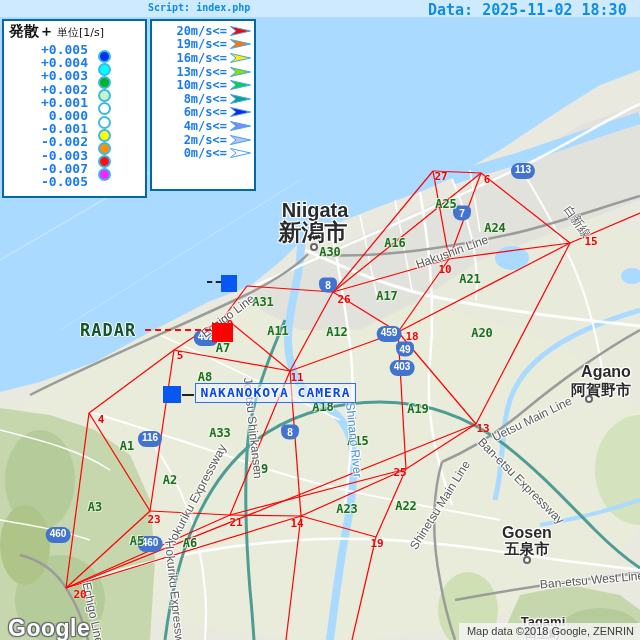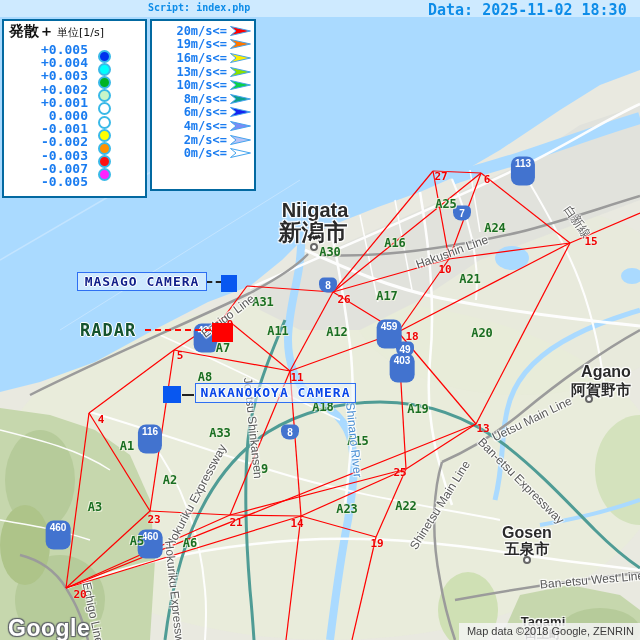--- a/index.html
+++ b/index.html
@@ -29,21 +29,21 @@
   .leg-dot{position:absolute;left:94px;width:13px;height:13px;border-radius:50%;border:2px solid #39b9e8;}
   .legend-wind{left:150px;top:19px;width:106px;height:172px;padding-top:3px;}
   .wind-row{height:13.6px;display:flex;align-items:center;justify-content:flex-end;padding-right:2px;}
   .wind-txt{font:bold 12px "DejaVu Sans Mono",monospace;color:#1a7cf0;margin-right:2px;}
   .wind-arrow{flex:0 0 auto;}
 
   
   .badge{position:absolute;transform:translate(-50%,-50%);background:#4273cf;color:#fff;
          font:bold 10px "Liberation Sans",sans-serif;text-align:center;
          min-width:18px;height:15px;line-height:15px;border-radius:5px 5px 8px 8px;padding:0 2px;}
-  .badge-wide{border-radius:8px;height:29px;line-height:14px;padding:0 4px;}
+  .badge-wide{border-radius:8px;height:16px;line-height:14px;padding:0 4px;}
   .area-label{position:absolute;transform:translate(-50%,-50%);font:bold 12px "DejaVu Sans Mono",monospace;
               color:#1a6e22;text-shadow:1px 1px 0 rgba(240,244,224,.9),-1px -1px 0 rgba(240,244,224,.9);}
   .node-label{position:absolute;transform:translate(-50%,-50%);font:bold 11px "DejaVu Sans Mono",monospace;
               color:#f00000;text-shadow:0 0 2px rgba(255,255,255,.8);}
   .line-label{position:absolute;font:12px "Liberation Sans",sans-serif;color:#5a5a5a;white-space:nowrap;
               text-shadow:1px 1px 1px #fff,-1px -1px 1px #fff,1px -1px 1px #fff,-1px 1px 1px #fff;}
   .city-en,.city-ja{position:absolute;transform:translate(-50%,-50%);color:#2a2a2a;white-space:nowrap;
               font-family:"Liberation Sans",sans-serif;font-weight:bold;
               text-shadow:1px 1px 1px #fff,-1px -1px 1px #fff,1px -1px 1px #fff,-1px 1px 1px #fff;text-align:center;}
   .city-ja{font-family:"DejaVu Sans",sans-serif;}
@@ -244,21 +244,20 @@
       <div class="node-label" style="left: 101px; top: 419px;">4</div>
       <div class="node-label" style="left: 154px; top: 519px;">23</div>
       <div class="node-label" style="left: 236px; top: 522px;">21</div>
       <div class="node-label" style="left: 297px; top: 523px;">14</div>
       <div class="node-label" style="left: 377px; top: 543px;">19</div>
       <div class="node-label" style="left: 400px; top: 472px;">25</div>
       <div class="node-label" style="left: 483px; top: 428px;">13</div>
       <div class="node-label" style="left: 80px; top: 594px;">20</div>
     </div>
 
-  <div class="mark-box" style="left:77px;top:272px;width:130px;height:19px;line-height:17px;color:#101f8a;">MASAGO CAMERA</div>
   <div class="mark-dash" style="left:207px;top:281px;width:14px;"></div>
   <div class="mark-sq" style="left:221px;top:275px;width:16px;height:17px;background:#0857f0;"></div>
 
   <div class="radar-label" style="left:80px;top:320px;">RADAR</div>
   <div class="mark-dash" style="left:145px;top:329px;width:66px;border-top-color:#ff0800;"></div>
   <div class="mark-sq" style="left:212px;top:323px;width:21px;height:19px;background:#ff0000;"></div>
 
   <div class="mark-sq" style="left:163px;top:386px;width:18px;height:17px;background:#0857f0;"></div>
   <div class="mark-dash" style="left:182px;top:394px;width:12px;"></div>
   <div class="mark-box" style="left:195px;top:383px;width:161px;height:20px;line-height:18px;color:#0846e8;">NAKANOKOYA CAMERA</div>

